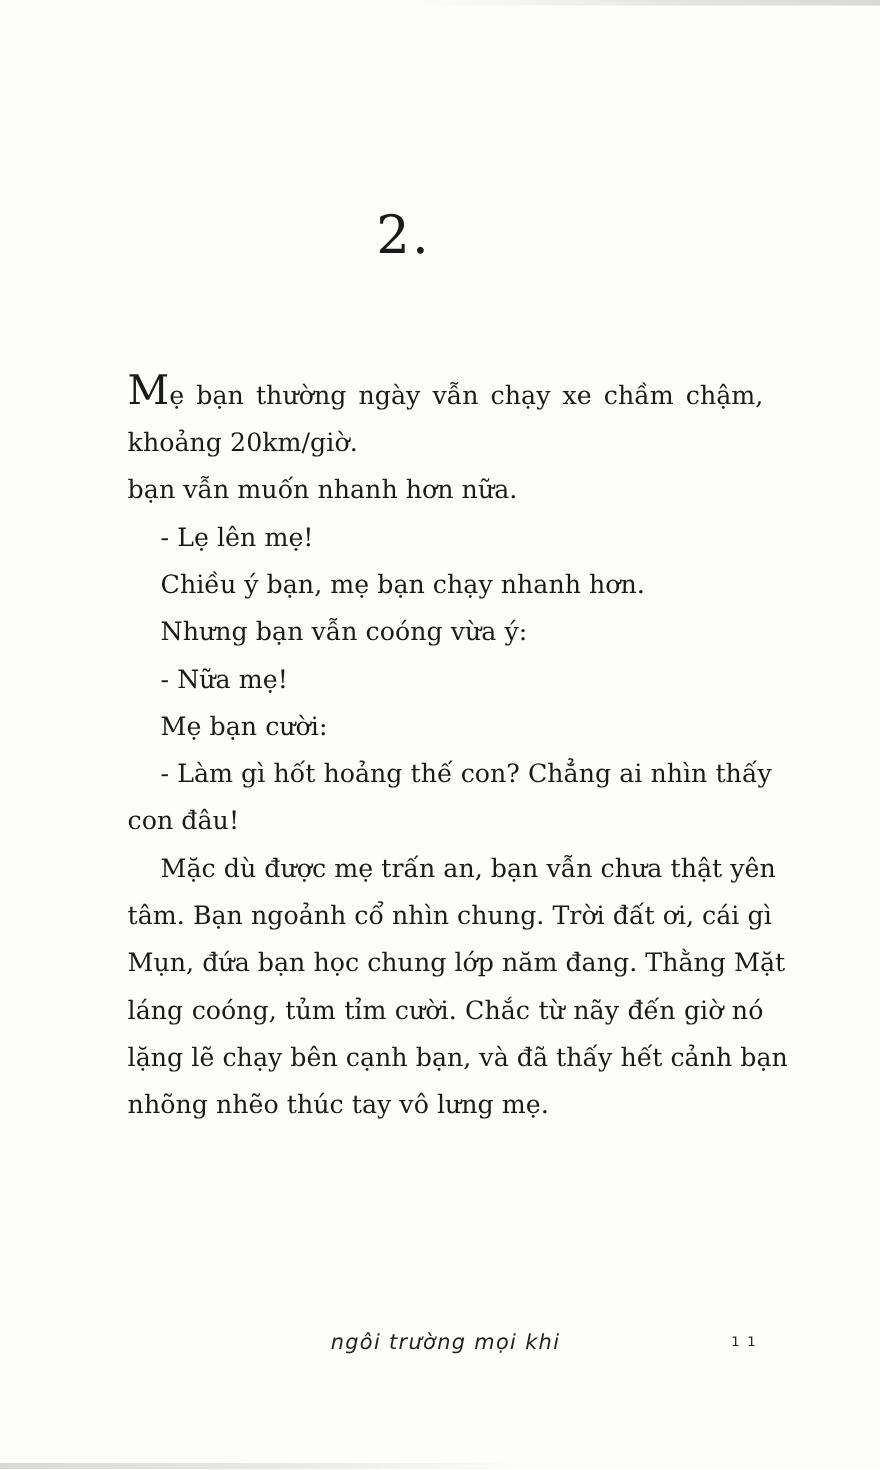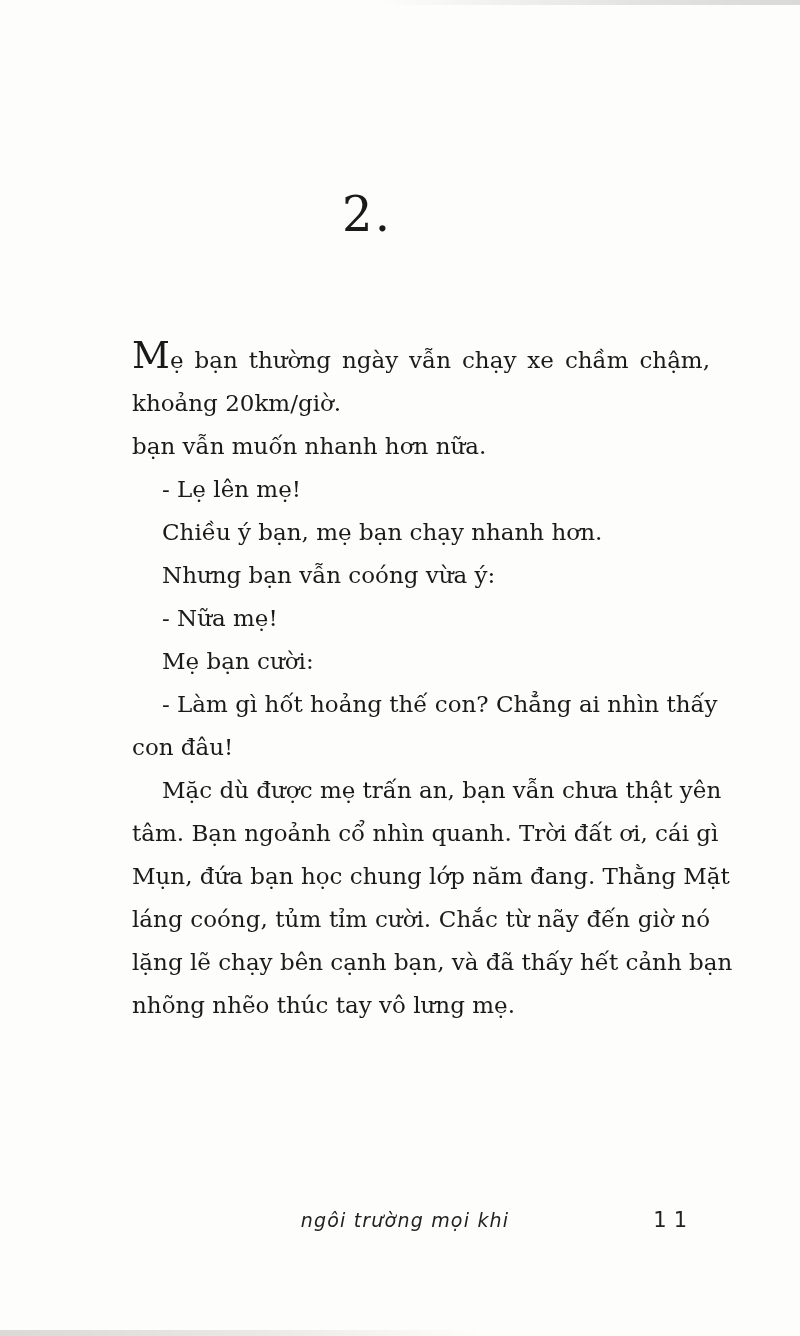--- a/index.html
+++ b/index.html
@@ -43,21 +43,20 @@
     letter-spacing: 2px;
     color: var(--ink);
   }
   .body {
     position: absolute;
     top: 339px;
     left: 116px;
     width: 578px;
     font-size: 23px;
     color: var(--ink);
-    margin-left: 16px;
   }
   .line {
     height: 43px;
     line-height: 43px;
     white-space: nowrap;
     text-align: justify;
     text-justify: inter-word;
   }
   .line.fill { text-align-last: justify; }
   .line.indent { padding-left: 30px; }
@@ -80,21 +79,21 @@
     left: 0; right: 0;
     text-align: center;
     font-size: 19px;
     line-height: 28px;
     letter-spacing: 1.2px;
     font-style: italic;
   }
   .page-number {
     position: absolute;
     right: 0;
-    font-size: 21px;
+    font-size: 12px;
     line-height: 28px;
     letter-spacing: 7px;
   }
 </style>
 </head>
 <body>
 
 <div class="page">
 
   <div class="artifact top"></div>
@@ -106,21 +105,21 @@
       <div class="line"><span>khoảng 20km/giờ.</span></div>
       <div class="line"><span>bạn vẫn muốn nhanh hơn nữa.</span></div>
       <div class="line indent"><span>- Lẹ lên mẹ!</span></div>
       <div class="line indent"><span>Chiều ý bạn, mẹ bạn chạy nhanh hơn.</span></div>
       <div class="line indent"><span>Nhưng bạn vẫn coóng vừa ý:</span></div>
       <div class="line indent"><span>- Nữa mẹ!</span></div>
       <div class="line indent"><span>Mẹ bạn cười:</span></div>
       <div class="line fill indent"><span>- Làm gì hốt hoảng thế con? Chẳng ai nhìn thấy</span></div>
       <div class="line"><span>con đâu!</span></div>
       <div class="line fill indent"><span>Mặc dù được mẹ trấn an, bạn vẫn chưa thật yên</span></div>
-      <div class="line fill"><span>tâm. Bạn ngoảnh cổ nhìn quanh. Trời đất ơi, cái gì</span></div>
+      <div class="line fill"><span>tâm. Bạn ngoảnh cổ nhìn chung. Trời đất ơi, cái gì</span></div>
       <div class="line fill"><span>Mụn, đứa bạn học chung lớp năm đang. Thằng Mặt</span></div>
       <div class="line fill"><span>láng coóng, tủm tỉm cười. Chắc từ nãy đến giờ nó</span></div>
       <div class="line fill"><span>lặng lẽ chạy bên cạnh bạn, và đã thấy hết cảnh bạn</span></div>
       <div class="line"><span>nhõng nhẽo thúc tay vô lưng mẹ.</span></div>
     </div>
 
   <div class="footer">
     <span class="running-title">ngôi trường mọi khi</span>
     <span class="page-number">11</span>
   </div>

